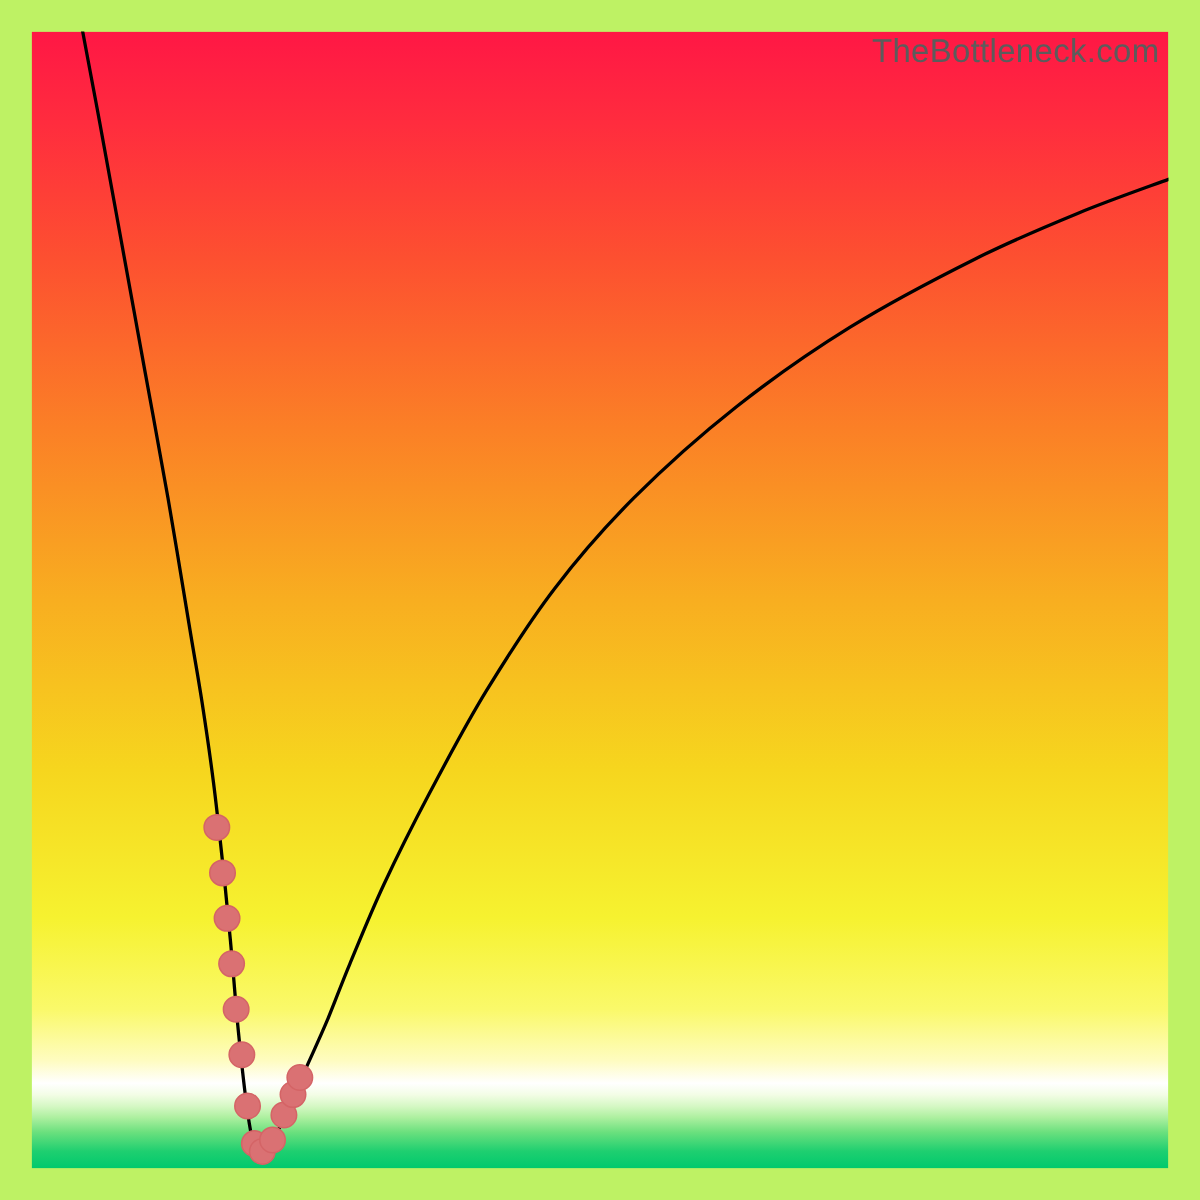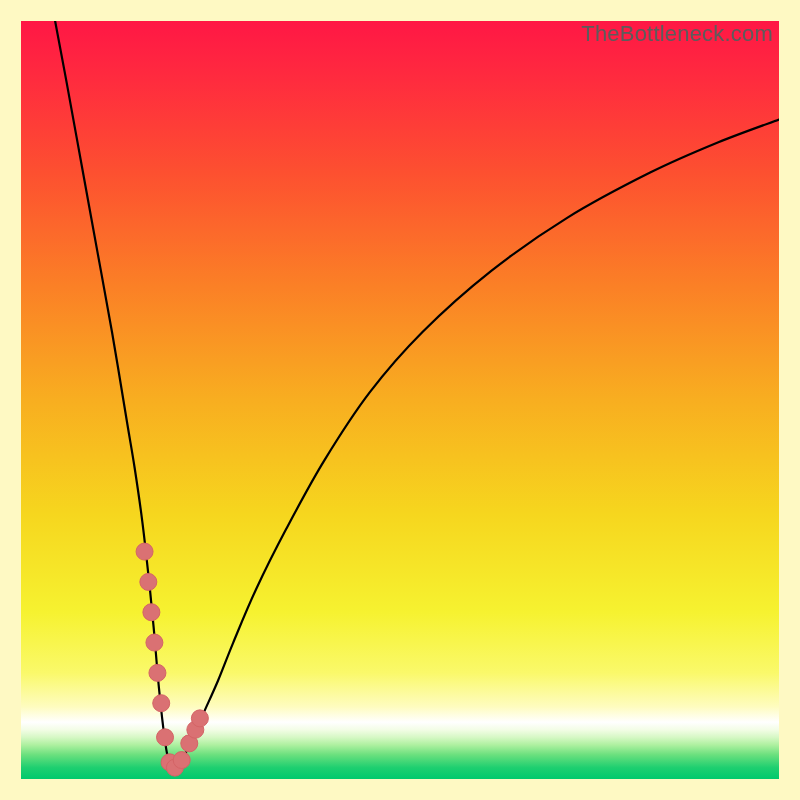--- a/index.html
+++ b/index.html
@@ -8,21 +8,21 @@
     width: 800px;
     height: 800px;
     overflow: hidden;
     background: #000;
     font-family: Arial, Helvetica, sans-serif;
   }
   .frame {
     position: relative;
     width: 800px;
     height: 800px;
-    background: #fef9c3;
+    background: #bef264;
   }
   .plot-area {
     position: absolute;
     left: 21px;
     top: 21px;
     width: 758px;
     height: 758px;
     overflow: hidden;
   }
   .gradient-bg {

